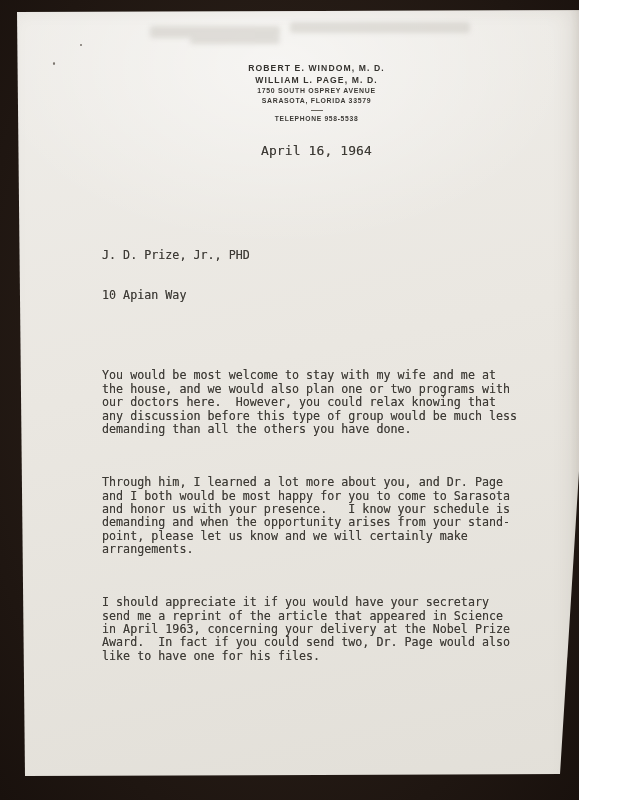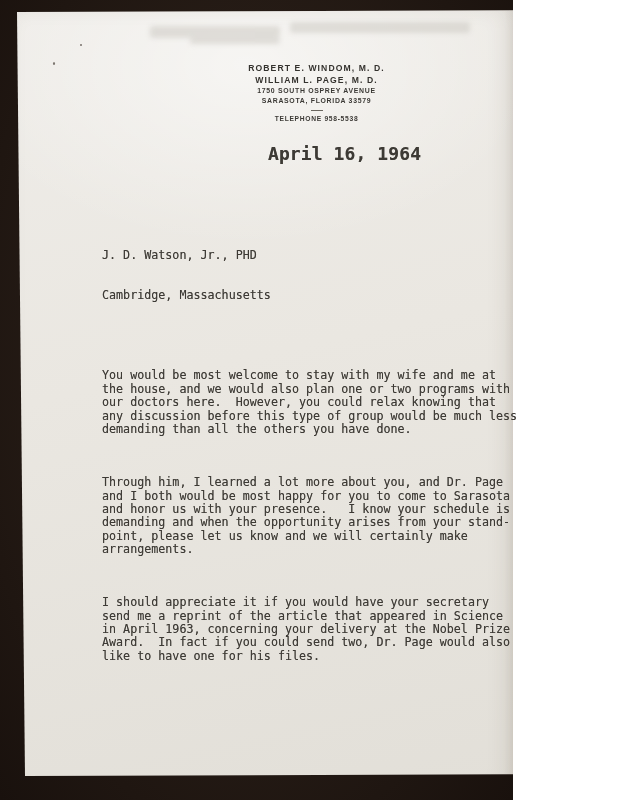--- a/index.html
+++ b/index.html
@@ -3,21 +3,21 @@
 <meta charset="utf-8">
 <style>
   html, body { margin: 0; padding: 0; }
   body {
     width: 621px; height: 800px;
     font-family: "Liberation Sans", sans-serif;
     overflow: hidden;
   }
   .scene {
     position: relative;
-    width: 513px; height: 800px;
+    width: 579px; height: 800px;
     background:
       radial-gradient(ellipse at 50% 45%, #2c211a 0%, #251b15 55%, #19110d 100%);
   }
   
   .paper {
     position: absolute; inset: 0;
     clip-path: polygon(17px 12px, 608px 10px, 560px 774px, 25px 776px);
     background:
       radial-gradient(ellipse 420px 260px at 48% 8%, rgba(255,255,255,0.5), rgba(255,255,255,0) 70%),
       linear-gradient(168deg, #efede9 0%, #eae7e1 45%, #e2dfd8 100%);
@@ -47,22 +47,22 @@
   .lh-rule  { width: 12px; height: 1px; background: #6a665f; margin: 3px auto 4px auto; }
   .lh-tel   { font-size: 6.7px; letter-spacing: 0.7px; font-weight: bold; color: #3b3935; }
 
   
   .type {
     font-family: "DejaVu Sans Mono", "Liberation Mono", monospace;
     color: #3d3a35;
     text-shadow: 0 0 0.5px rgba(61,58,53,0.55);
   }
   .dateline {
-    position: absolute; left: 268px; top: 143px;
-    font-size: 18px; letter-spacing: 0.1px; font-weight: bold;
+    position: absolute; left: 261px; top: 143px;
+    font-size: 13px; letter-spacing: 0.1px;
   }
   .letter-body {
     position: absolute; left: 102px; top: 196px; width: 440px;
     font-size: 11.7px; line-height: 13.35px;
     white-space: pre;
   }
   .recipient { margin: 0 0 13.35px 0; }
   .salutation { margin: 0 0 13.35px 0; }
   .para { margin: 0 0 13.35px 0; }
   .para:last-child { margin-bottom: 0; }
@@ -87,22 +87,22 @@
       <div class="lh-addr">1750 SOUTH OSPREY AVENUE</div>
       <div class="lh-addr">SARASOTA, FLORIDA 33579</div>
       <div class="lh-rule"></div>
       <div class="lh-tel">TELEPHONE 958-5538</div>
     </div>
 
     <div class="type dateline">April 16, 1964</div>
 
     <div class="type letter-body">
       <div class="recipient">
-        <div>J. D. Watson, Jr., PHD</div>
-        <div>Cambridge, Massachusetts</div>
+        <div>J. D. Prize, Jr., PHD</div>
+        <div>10 Apian Way</div>
       </div>
       <div class="para">You would be most welcome to stay with my wife and me at
 the house, and we would also plan one or two programs with
 our doctors here.  However, you could relax knowing that
 any discussion before this type of group would be much less
 demanding than all the others you have done.</div>
       <div class="para">Through him, I learned a lot more about you, and Dr. Page
 and I both would be most happy for you to come to Sarasota
 and honor us with your presence.   I know your schedule is
 demanding and when the opportunity arises from your stand-

